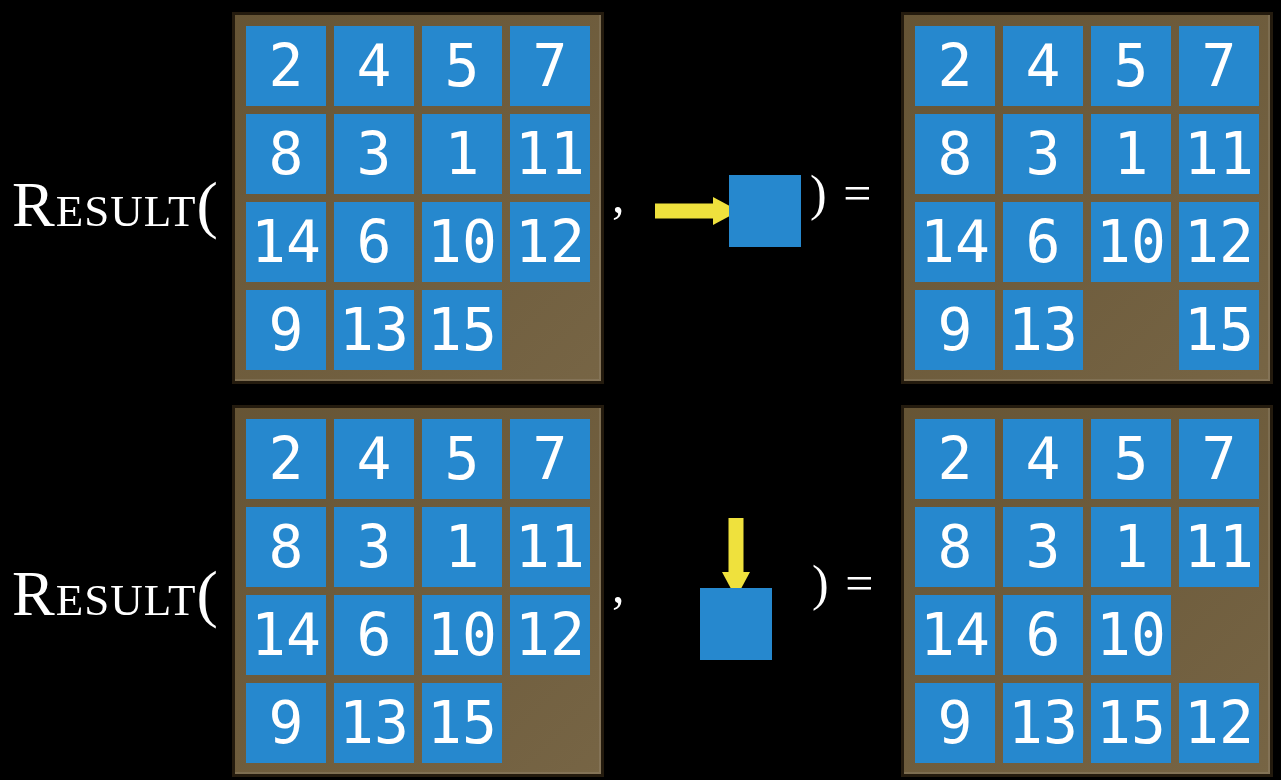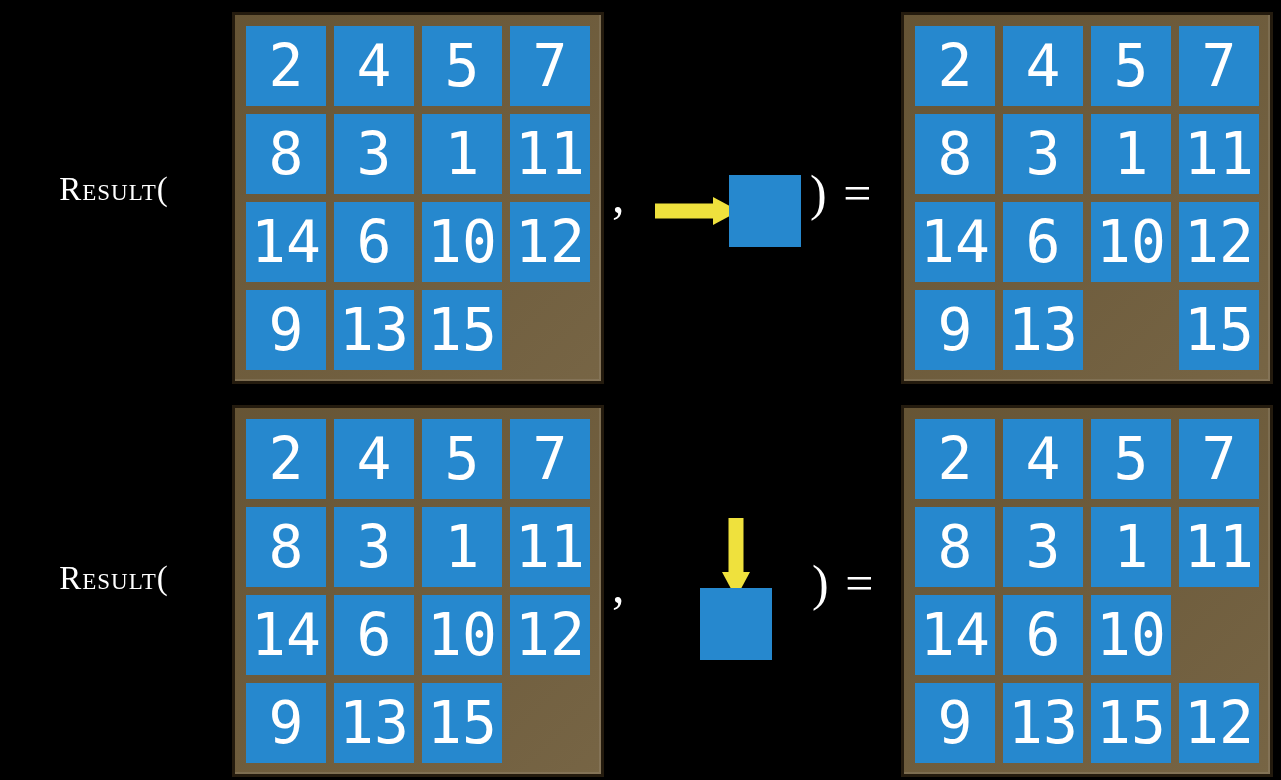--- a/index.html
+++ b/index.html
@@ -2,23 +2,23 @@
 <html style="--background: #000000; --board_fill: #6E5B39; --board_border: #241B0E; --tile_blue: #2688CE; --arrow_yellow: #EFE13D; --text_white: #FFFFFF;"><head>
 <meta charset="utf-8">
 <style>
   html,body{margin:0;padding:0;background:#000;}
   #canvas{
     position:relative;width:1281px;height:780px;overflow:hidden;
     background:var(--background,#000);
     font-family:"Liberation Serif",serif;
   }
   .func-label{
-    position:absolute;left:0;width:228px;text-align:center;
-    font-size:33px;line-height:1;letter-spacing:1px;
-    color:var(--text_white,#fff);font-variant:small-caps;white-space:pre;
+    position:absolute;left:0;width:228px;text-align:left;
+    font-size:64px;line-height:1;letter-spacing:1px;
+    color:var(--text_white,#fff);font-variant:small-caps;white-space:pre;padding-left:12px;
   }
   .comma{
     position:absolute;font-size:50px;line-height:1;
     color:var(--text_white,#fff);
   }
   .close-label{
     position:absolute;font-size:50px;line-height:1;letter-spacing:2px;
     color:var(--text_white,#fff);white-space:pre;
   }
   .board{

